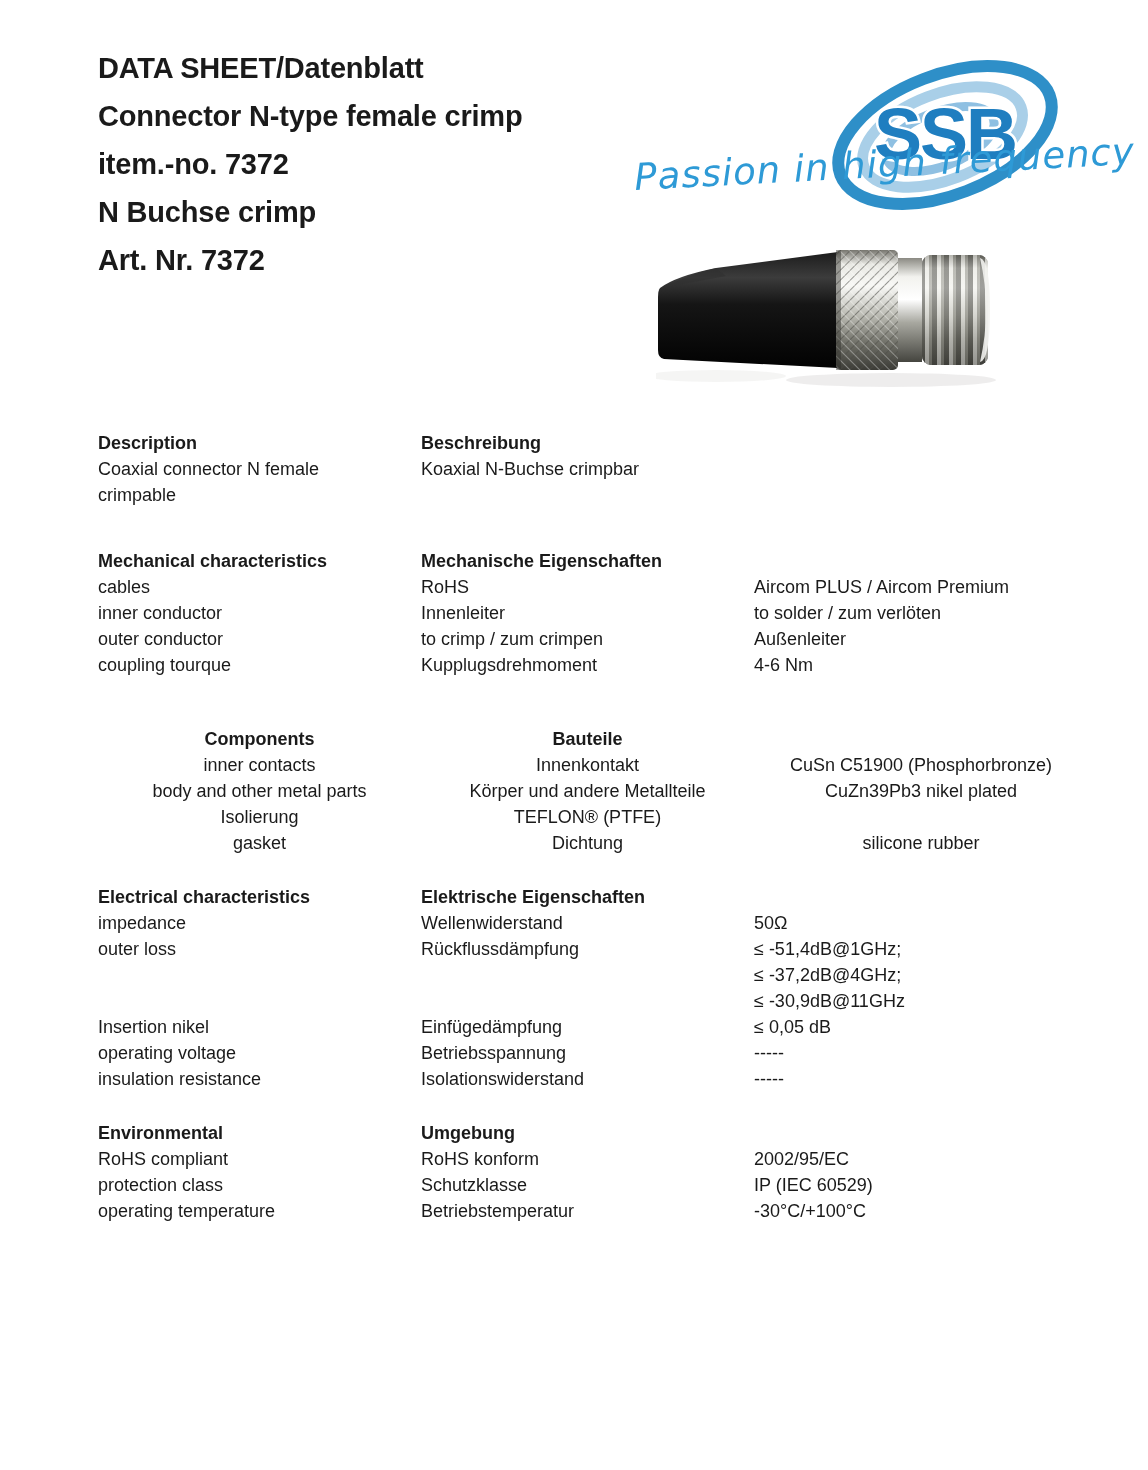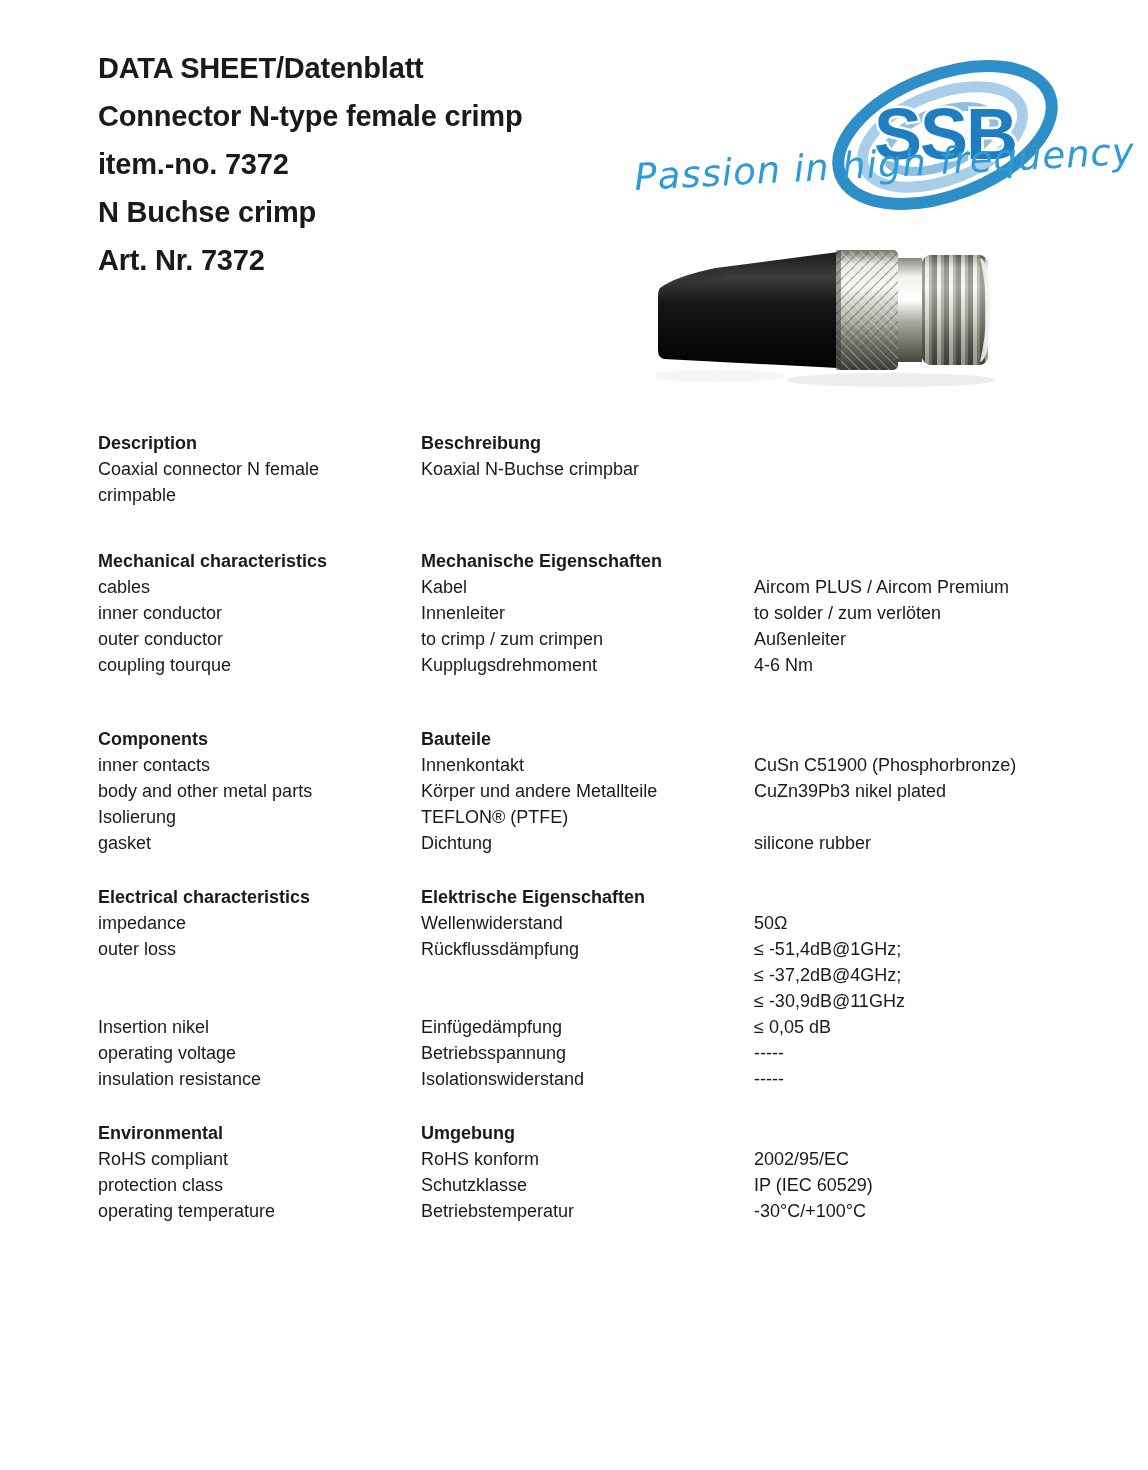--- a/index.html
+++ b/index.html
@@ -21,21 +21,21 @@
     letter-spacing:-0.2px; white-space:nowrap;
   }
   
   .logo-wrap { position:absolute; left:615px; top:40px; width:520px; height:200px; }
   
   .photo-wrap { position:absolute; left:656px; top:246px; width:356px; height:145px; }
   
   .section { position:absolute; left:98px; width:990px; }
   .sec-desc        { top:430px; }
   .sec-mechanical  { top:548px; }
-  .sec-components  { top:726px; }
+  .sec-components  { top:726px;text-align:center; }
   .sec-electrical  { top:884px; }
   .sec-environment { top:1120px; }
   .spec-head, .spec-row {
     display:grid;
     grid-template-columns:323px 333px 1fr;
     font-size:18px; line-height:26px;
   }
   .spec-head .cell { font-weight:700; }
   .cell { white-space:pre-line; }
 </style>
@@ -140,21 +140,21 @@
 
   <div class="section sec-mechanical">
     <div class="spec-head">
       <div class="cell">Mechanical characteristics</div>
       <div class="cell">Mechanische Eigenschaften</div>
       <div class="cell"></div>
     </div>
     <div>
         <div class="spec-row">
           <div class="cell">cables</div>
-          <div class="cell">Kabel</div>
+          <div class="cell">RoHS</div>
           <div class="cell">Aircom PLUS / Aircom Premium</div>
         </div>
         <div class="spec-row">
           <div class="cell">inner conductor</div>
           <div class="cell">Innenleiter</div>
           <div class="cell">to solder / zum verlöten</div>
         </div>
         <div class="spec-row">
           <div class="cell">outer conductor</div>
           <div class="cell">to crimp / zum crimpen</div>

